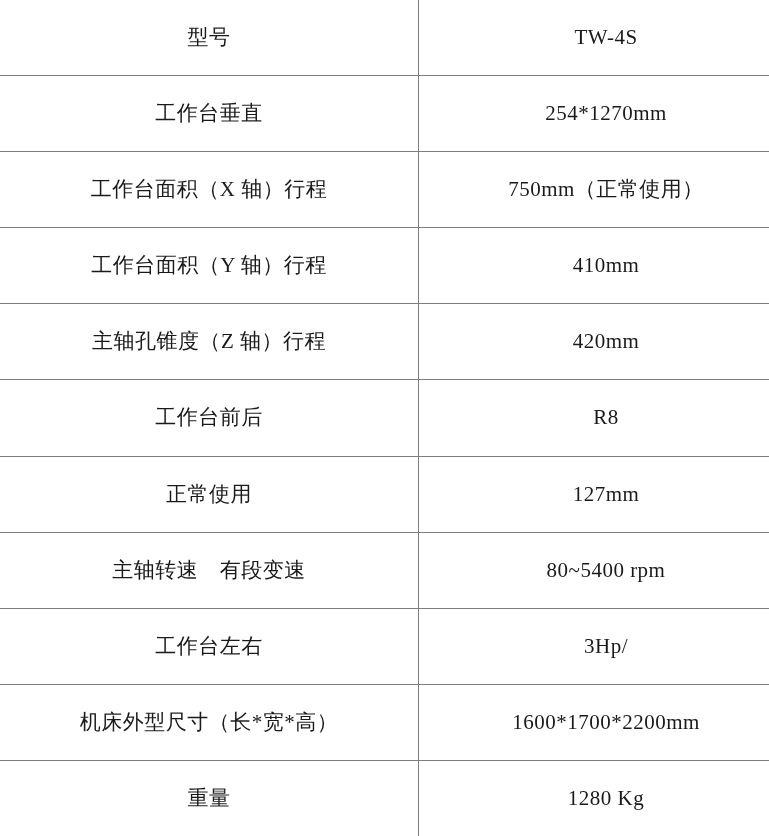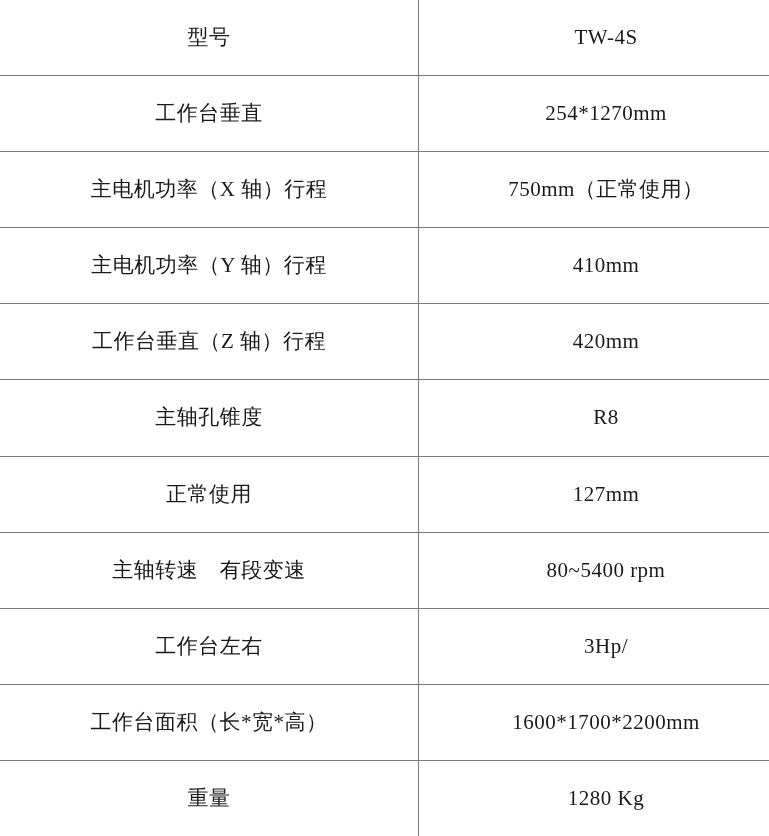--- a/index.html
+++ b/index.html
@@ -56,49 +56,49 @@
   <tbody>
     <tr>
       <td>型号</td>
       <td>TW-4S</td>
     </tr>
     <tr>
       <td>工作台垂直</td>
       <td>254*1270mm</td>
     </tr>
     <tr>
-      <td>主电机功率（X 轴）行程</td>
+      <td>工作台面积（X 轴）行程</td>
       <td>750mm（正常使用）</td>
     </tr>
     <tr>
-      <td>主电机功率（Y 轴）行程</td>
+      <td>工作台面积（Y 轴）行程</td>
       <td>410mm</td>
     </tr>
     <tr>
-      <td>工作台垂直（Z 轴）行程</td>
+      <td>主轴孔锥度（Z 轴）行程</td>
       <td>420mm</td>
     </tr>
     <tr>
-      <td>主轴孔锥度</td>
+      <td>工作台前后</td>
       <td>R8</td>
     </tr>
     <tr>
       <td>正常使用</td>
       <td>127mm</td>
     </tr>
     <tr>
       <td>主轴转速　有段变速</td>
       <td>80~5400 rpm</td>
     </tr>
     <tr>
       <td>工作台左右</td>
       <td class="val-top">3Hp/</td>
     </tr>
     <tr>
-      <td>工作台面积（长*宽*高）</td>
+      <td>机床外型尺寸（长*宽*高）</td>
       <td>1600*1700*2200mm</td>
     </tr>
     <tr>
       <td>重量</td>
       <td>1280 Kg</td>
     </tr>
   </tbody>
 </table>
 
 </body></html>

